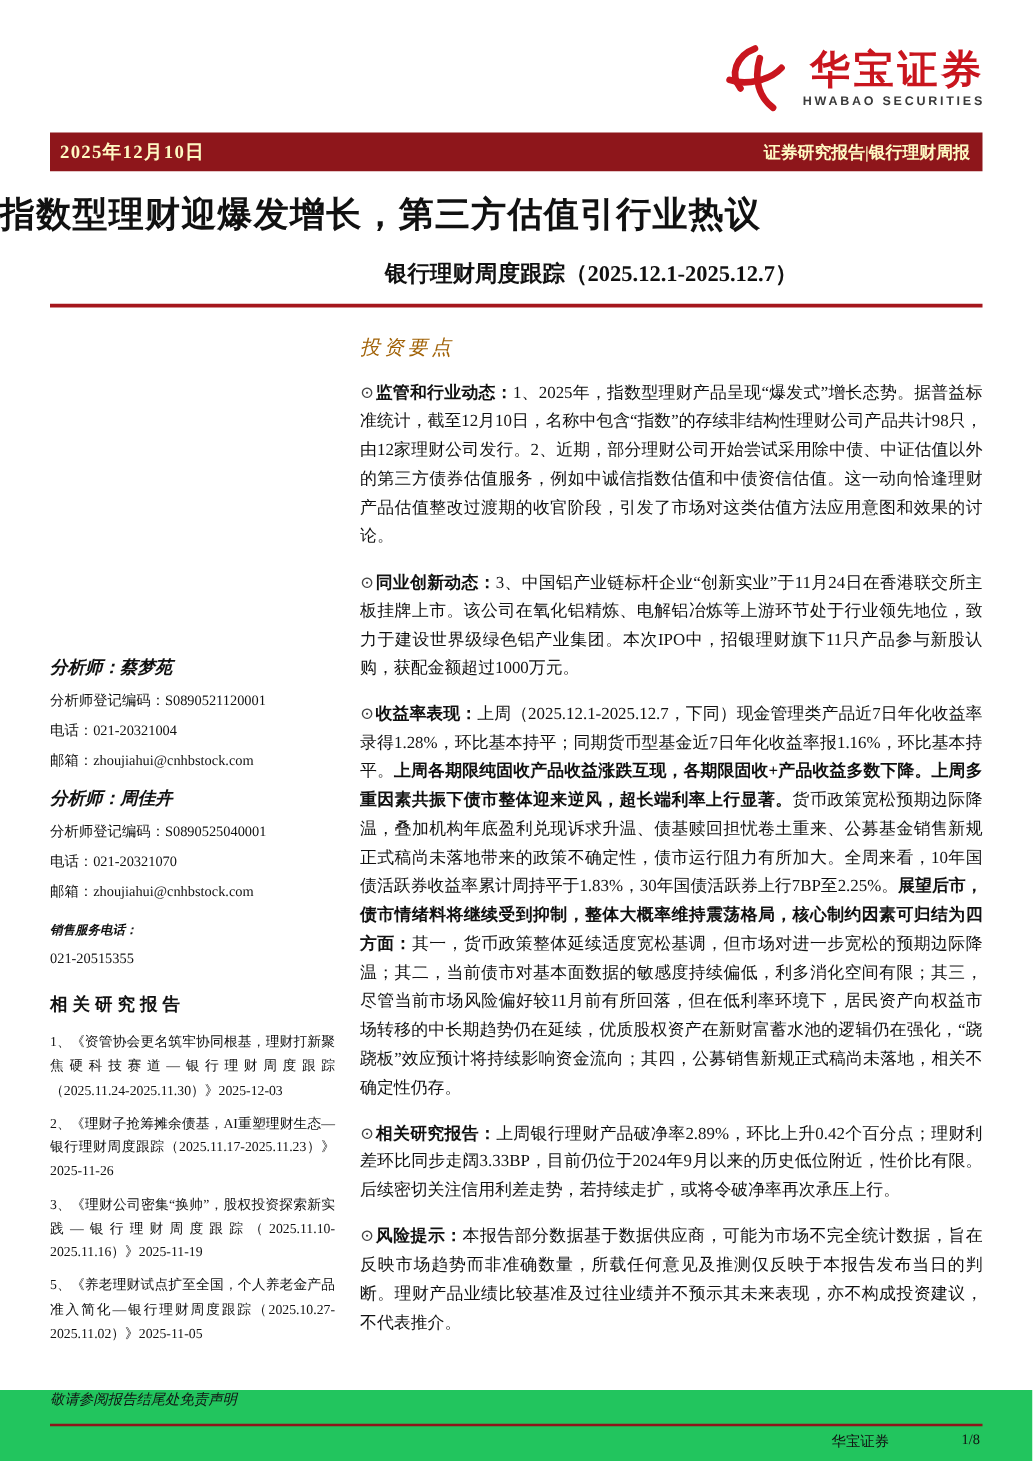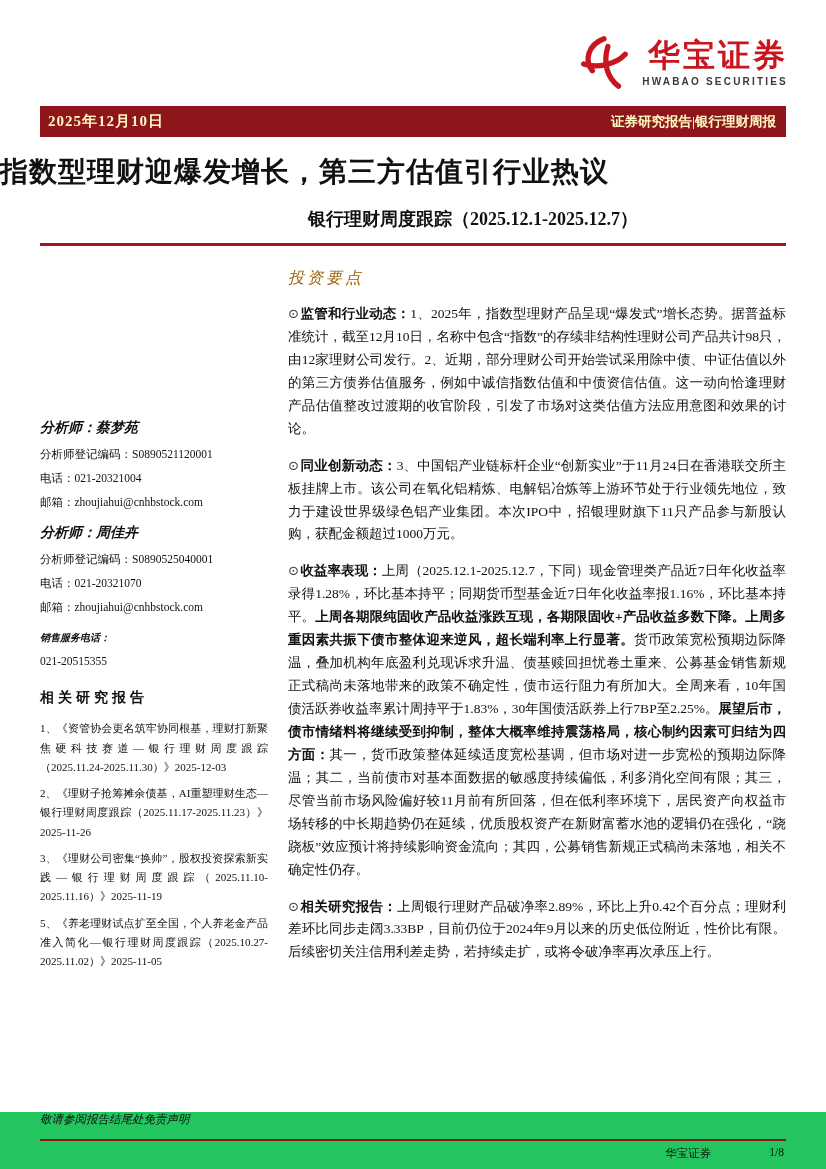--- a/index.html
+++ b/index.html
@@ -106,20 +106,21 @@
     <div class="section-title">投资要点</div>
 
     <p class="para"><span class="p-icon">⊙</span><span class="p-label">监管和行业动态：</span><span>1、2025年，指数型理财产品呈现“爆发式”增长态势。据普益标准统计，截至12月10日，名称中包含“指数”的存续非结构性理财公司产品共计98只，由12家理财公司发行。2、近期，部分理财公司开始尝试采用除中债、中证估值以外的第三方债券估值服务，例如中诚信指数估值和中债资信估值。这一动向恰逢理财产品估值整改过渡期的收官阶段，引发了市场对这类估值方法应用意图和效果的讨论。</span></p>
 
     <p class="para"><span class="p-icon">⊙</span><span class="p-label">同业创新动态：</span><span>3、中国铝产业链标杆企业“创新实业”于11月24日在香港联交所主板挂牌上市。该公司在氧化铝精炼、电解铝冶炼等上游环节处于行业领先地位，致力于建设世界级绿色铝产业集团。本次IPO中，招银理财旗下11只产品参与新股认购，获配金额超过1000万元。</span></p>
 
     <p class="para"><span class="p-icon">⊙</span><span class="p-label">收益率表现：</span><span>上周（2025.12.1-2025.12.7，下同）现金管理类产品近7日年化收益率录得1.28%，环比基本持平；同期货币型基金近7日年化收益率报1.16%，环比基本持平。</span><span class="bold">上周各期限纯固收产品收益涨跌互现，各期限固收+产品收益多数下降。上周多重因素共振下债市整体迎来逆风，超长端利率上行显著。</span><span>货币政策宽松预期边际降温，叠加机构年底盈利兑现诉求升温、债基赎回担忧卷土重来、公募基金销售新规正式稿尚未落地带来的政策不确定性，债市运行阻力有所加大。全周来看，10年国债活跃券收益率累计周持平于1.83%，30年国债活跃券上行7BP至2.25%。</span><span class="bold">展望后市，债市情绪料将继续受到抑制，整体大概率维持震荡格局，核心制约因素可归结为四方面：</span><span>其一，货币政策整体延续适度宽松基调，但市场对进一步宽松的预期边际降温；其二，当前债市对基本面数据的敏感度持续偏低，利多消化空间有限；其三，尽管当前市场风险偏好较11月前有所回落，但在低利率环境下，居民资产向权益市场转移的中长期趋势仍在延续，优质股权资产在新财富蓄水池的逻辑仍在强化，“跷跷板”效应预计将持续影响资金流向；其四，公募销售新规正式稿尚未落地，相关不确定性仍存。</span></p>
 
     <p class="para"><span class="p-icon">⊙</span><span class="p-label">相关研究报告：</span><span>上周银行理财产品破净率2.89%，环比上升0.42个百分点；理财利差环比同步走阔3.33BP，目前仍位于2024年9月以来的历史低位附近，性价比有限。后续密切关注信用利差走势，若持续走扩，或将令破净率再次承压上行。</span></p>
 
+    <p class="para"><span class="p-icon">⊙</span><span class="p-label">风险提示：</span><span>本报告部分数据基于数据供应商，可能为市场不完全统计数据，旨在反映市场趋势而非准确数量，所载任何意见及推测仅反映于本报告发布当日的判断。理财产品业绩比较基准及过往业绩并不预示其未来表现，亦不构成投资建议，不代表推介。</span></p>
   </div>
 </div>
 
 <div class="footer">
   <div class="footer-disclaimer">敬请参阅报告结尾处免责声明</div>
   <div class="footer-line"></div>
   <div class="footer-row">
     <span>华宝证券</span>
     <span>1/8</span>
   </div>

